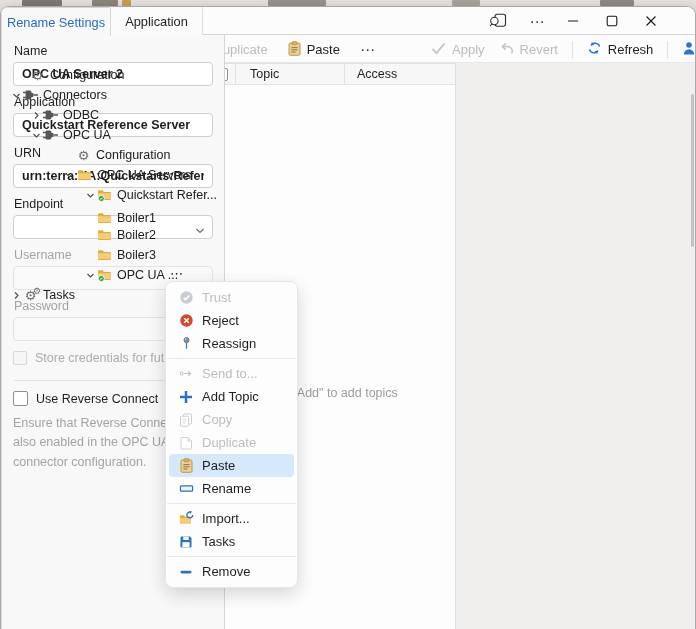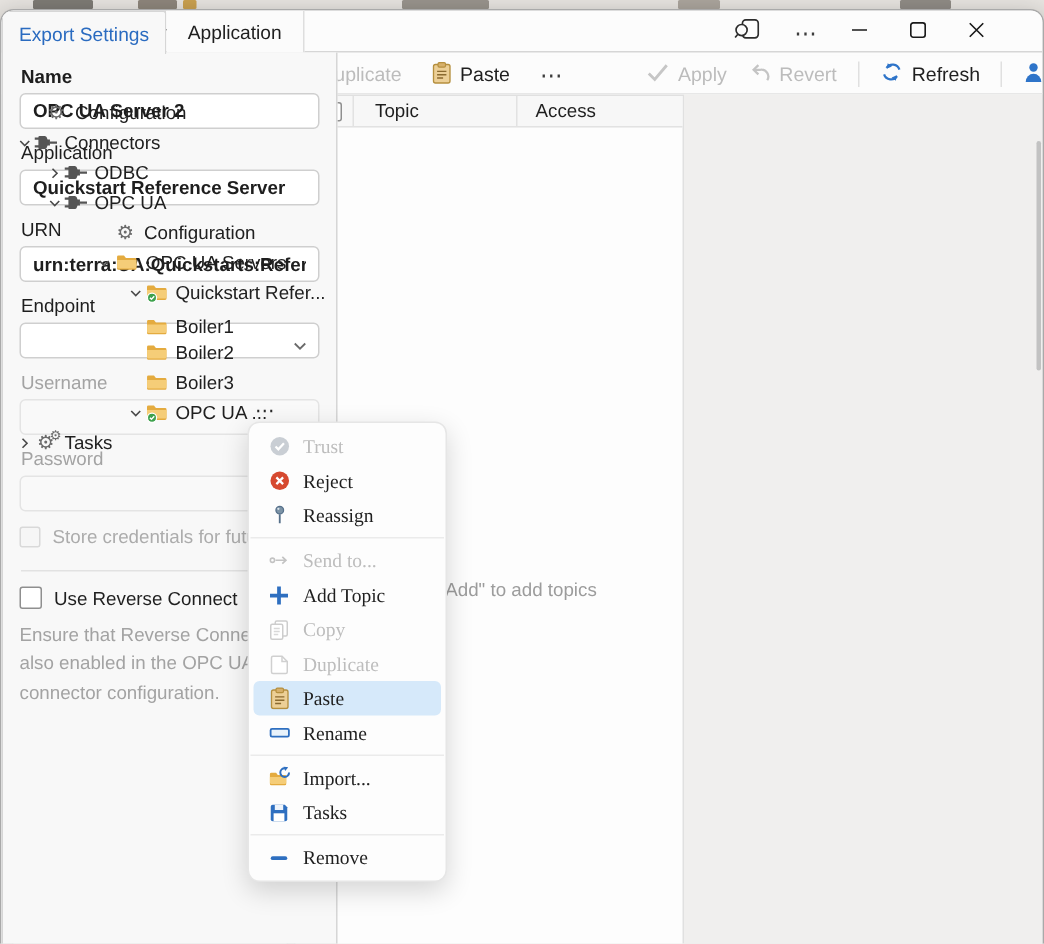--- a/index.html
+++ b/index.html
@@ -79,21 +79,21 @@
   .cb-label-dim { color:#acacac; }
   .hr { border-top:1px solid #e2e2e2; margin:15px 1px 4px 1px; }
   .help { color:#a3a3a3; font-size:12.5px; line-height:1.55; margin-top:8px; }
   .scroll-thumb { position:absolute; left:691px; top:94px; width:3px; height:153px; background:#c2c2c2; border-radius:2px; z-index:5; }
 
   
   .menu { position:absolute; left:165px; top:281px; width:133px; background:#fdfdfd;
           border:1px solid #e6e6e6; border-radius:8px; padding:4px 0;
           box-shadow:0 6px 18px rgba(0,0,0,.16); z-index:100; }
   .menu-item { position:relative; height:23px; margin:0 3px; border-radius:4px;
-               display:flex; align-items:center; font-size:13px; color:#1f1f1f;font-family:Liberation Serif, serif; }
+               display:flex; align-items:center; font-size:13px; color:#1f1f1f; }
   .menu-item .mi-icon { width:16px; height:16px; margin:0 8px 0 9px; display:flex; align-items:center; justify-content:center; flex:0 0 16px; }
   .menu-item.disabled { color:#bdbdbd; }
   .menu-item.active { background:#d6e9fa; }
   .menu-sep { height:1px; background:#ebebeb; margin:3px 1px; }
 </style>
 </head>
 <body>
 
 <div class="desk-blob" style="left:22px;width:40px;background:#7d7a74;"></div>
 <div class="desk-blob" style="left:92px;width:26px;background:#8d857b;"></div>
@@ -409,26 +409,26 @@
       <span class="col-line" style="left:38px;"></span>
       <span class="hdr-topic">Topic</span>
       <span class="col-line" style="left:147px;"></span>
       <span class="hdr-access">Access</span>
     </div>
     <div class="empty-hint">Select "Add" to add topics</div>
   </div>
 
   <div class="details-panel">
     <div class="tabstrip">
-      <div class="tab active">Export Settings</div>
+      <div class="tab active">Rename Settings</div>
       <div class="tab inactive">Application</div>
     </div>
     <div class="details-content">
 
-      <div class="fld-label" style="margin-top:7px;font-weight:bold;">Name</div>
+      <div class="fld-label" style="margin-top:7px;">Name</div>
       <input class="fld-input" value="OPC UA Server 2" style="">
 
       <div class="fld-label">Application</div>
       <input class="fld-input" value="Quickstart Reference Server" style="">
 
       <div class="fld-label">URN</div>
       <input class="fld-input" value="urn:terra:UA:Quickstarts:ReferenceSe" style="">
 
       <div class="fld-label">Endpoint</div>
       <div class="combo">

